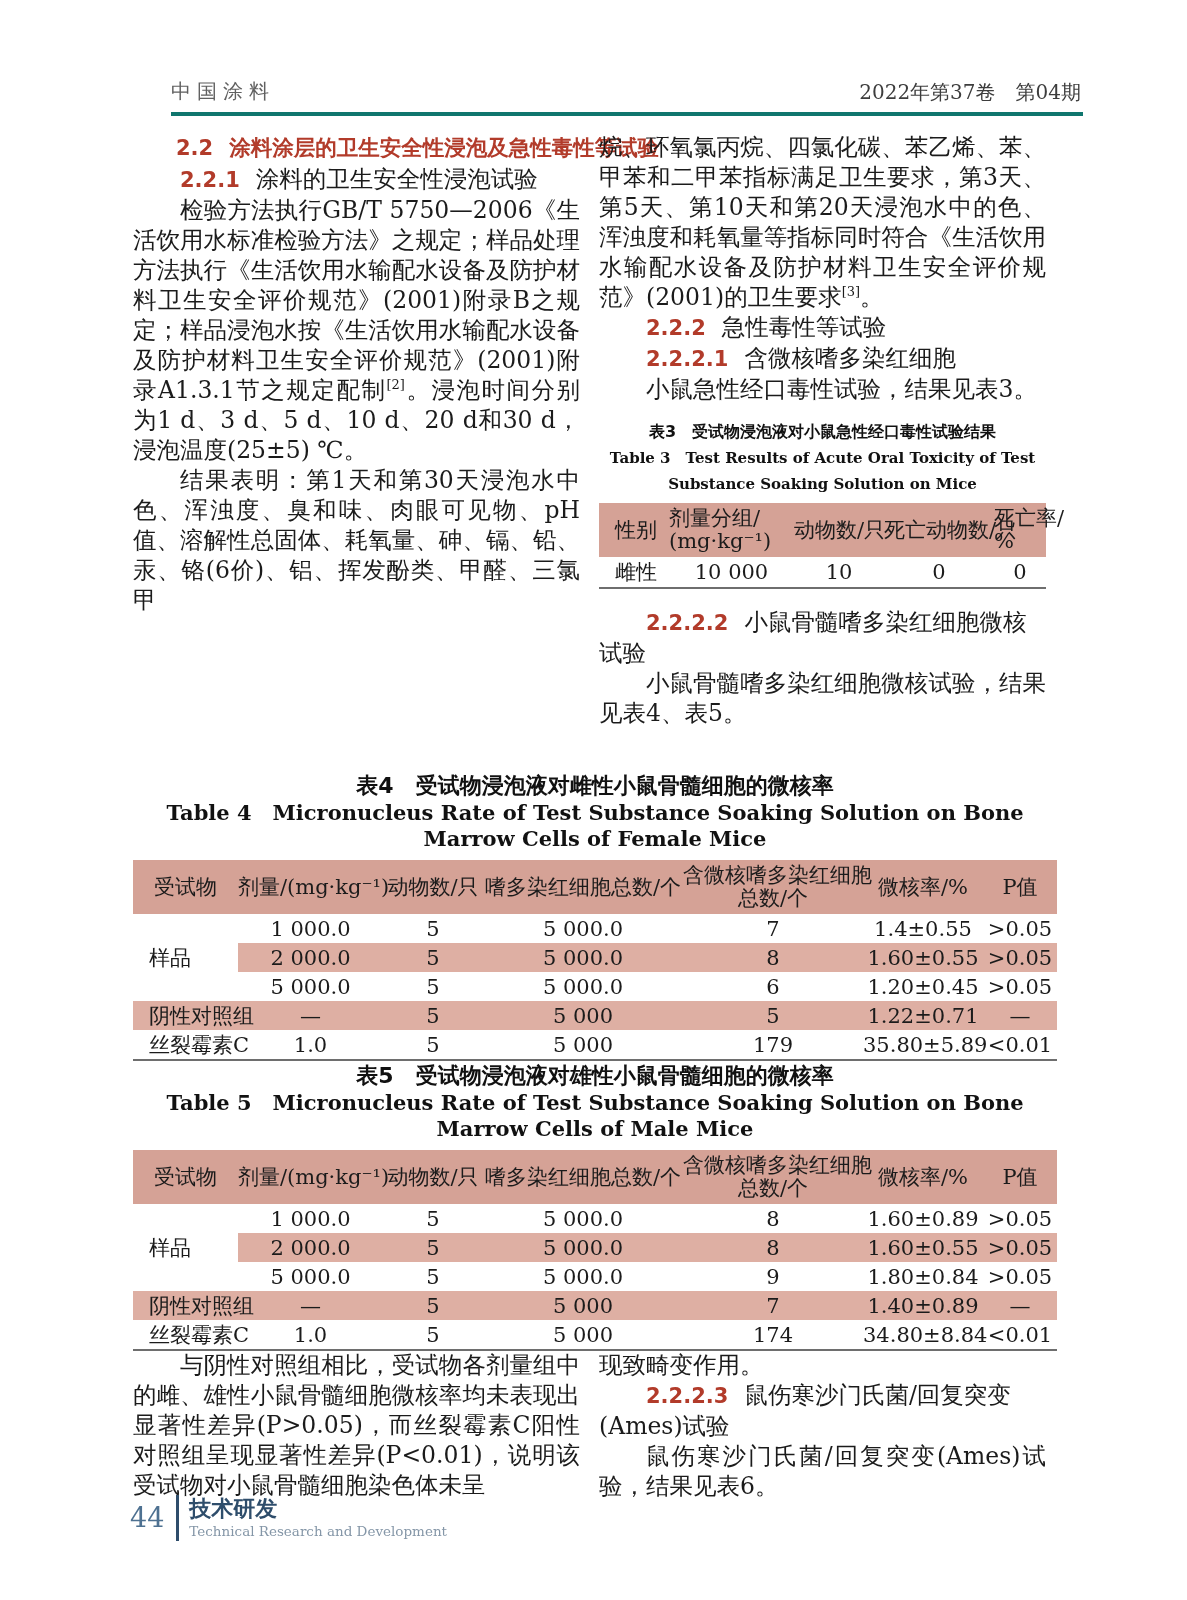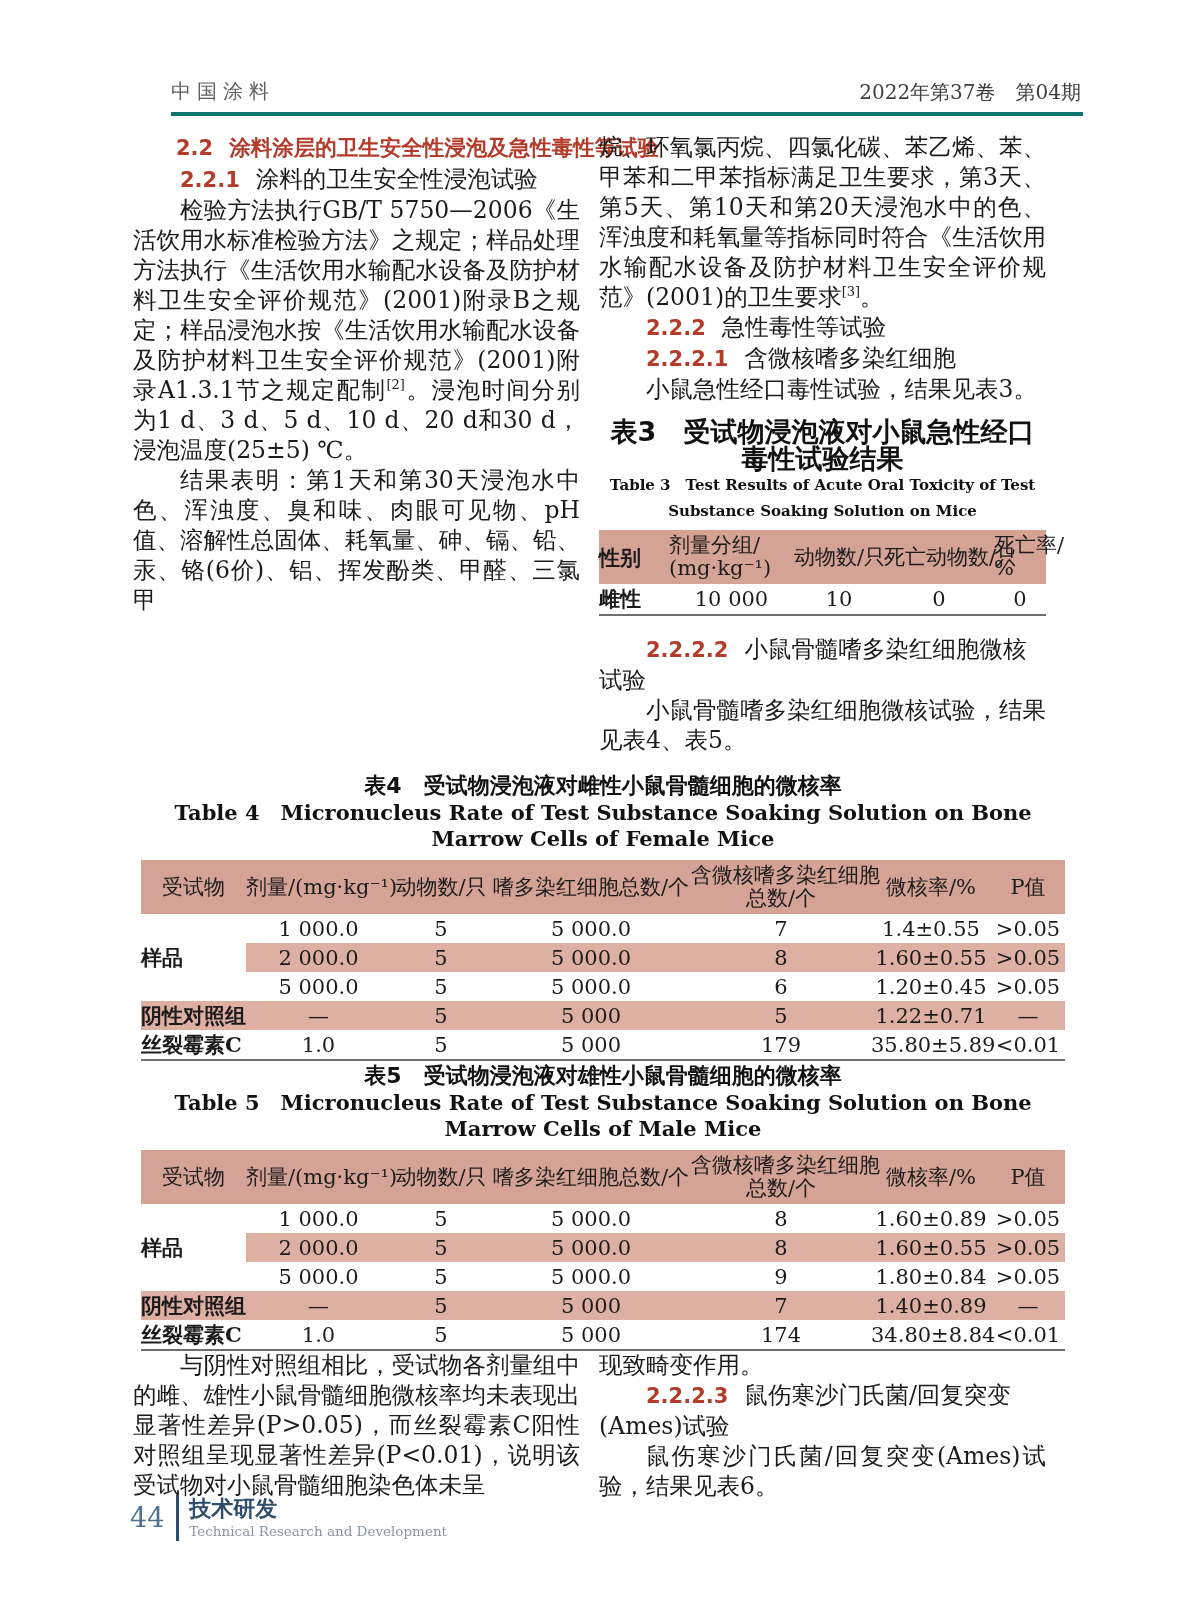--- a/index.html
+++ b/index.html
@@ -39,32 +39,32 @@
   .tbl-title-en { text-align:center; font-weight:bold; font-size:21px;
     line-height:26px; color:#111; }
   table.data-table { border-collapse:collapse; width:100%;
     border-bottom:2px solid #6e6e6e; table-layout:fixed; }
   table.data-table th { background:#d5a296; font-weight:normal; font-size:21px;
     line-height:23px; padding:4px 0; vertical-align:middle; }
   table.data-table th span { display:block; white-space:nowrap; }
   table.data-table td { font-size:21px; height:29px; text-align:center;
     vertical-align:middle; padding:0; white-space:nowrap; }
   table.data-table tr.pink td { background:#deafa3; }
-  table.data-table .first { text-align:left; padding-left:0;font-weight:bold; }
+  table.data-table .first { text-align:left; padding-left:16px; }
   table.data-table th.first span { text-align:left; }
 
   
   .t3-block { margin-top:14px; margin-bottom:18px; text-indent:0; }
-  .t3-block .tbl-title-zh { font-size:27px; line-height:27px; }
+  .t3-block .tbl-title-zh { font-size:16px; line-height:27px; }
   .t3-block .tbl-title-en { font-size:15px; line-height:26px; }
   .t3-block table { margin-top:6px; }
   .mt18 { margin-top:18px; }
 
   
-  .wide-tbl { position:absolute; left:141px; width:924px; }
+  .wide-tbl { position:absolute; left:133px; width:924px; }
   .t4 { top:772px; }
   .t5 { top:1062px; }
   .wide-tbl table { margin-top:8px; }
 
   
   .bottom { top:1350px; }
 
   
   .footer { position:absolute; left:130px; top:1495px; display:flex; align-items:center; }
   .page-num { font-size:27px; color:#4e7191; margin-right:12px; line-height:46px; }

